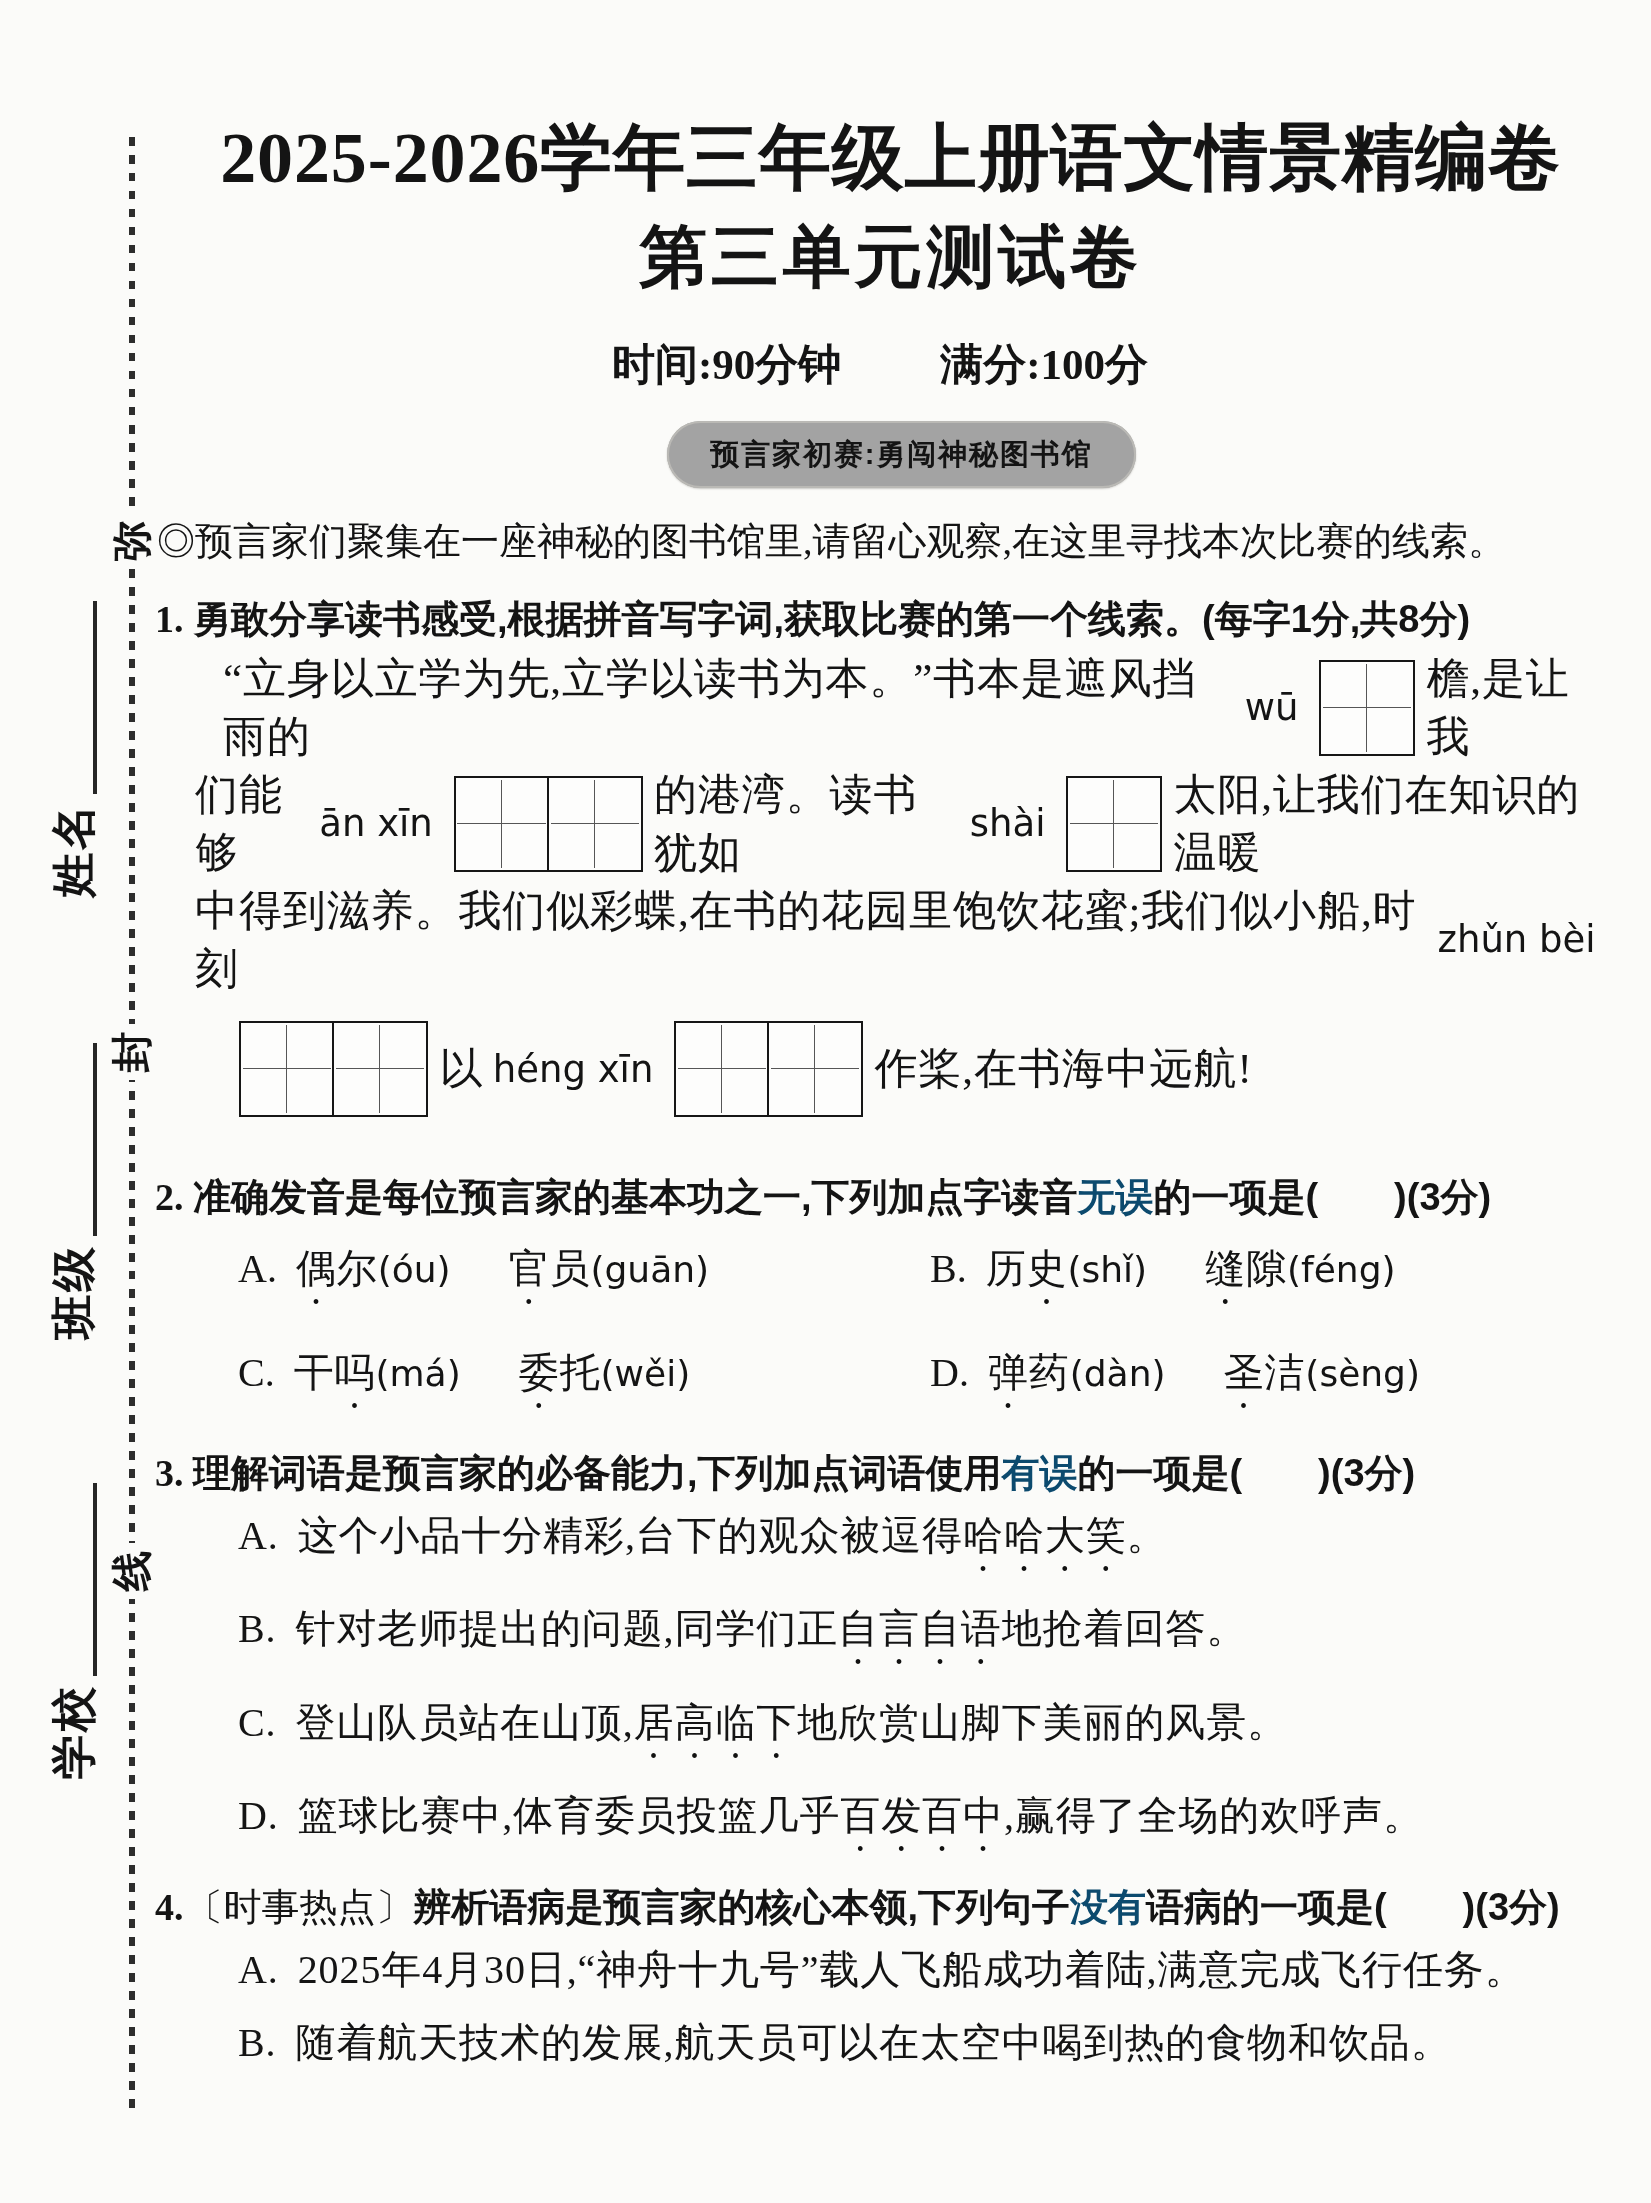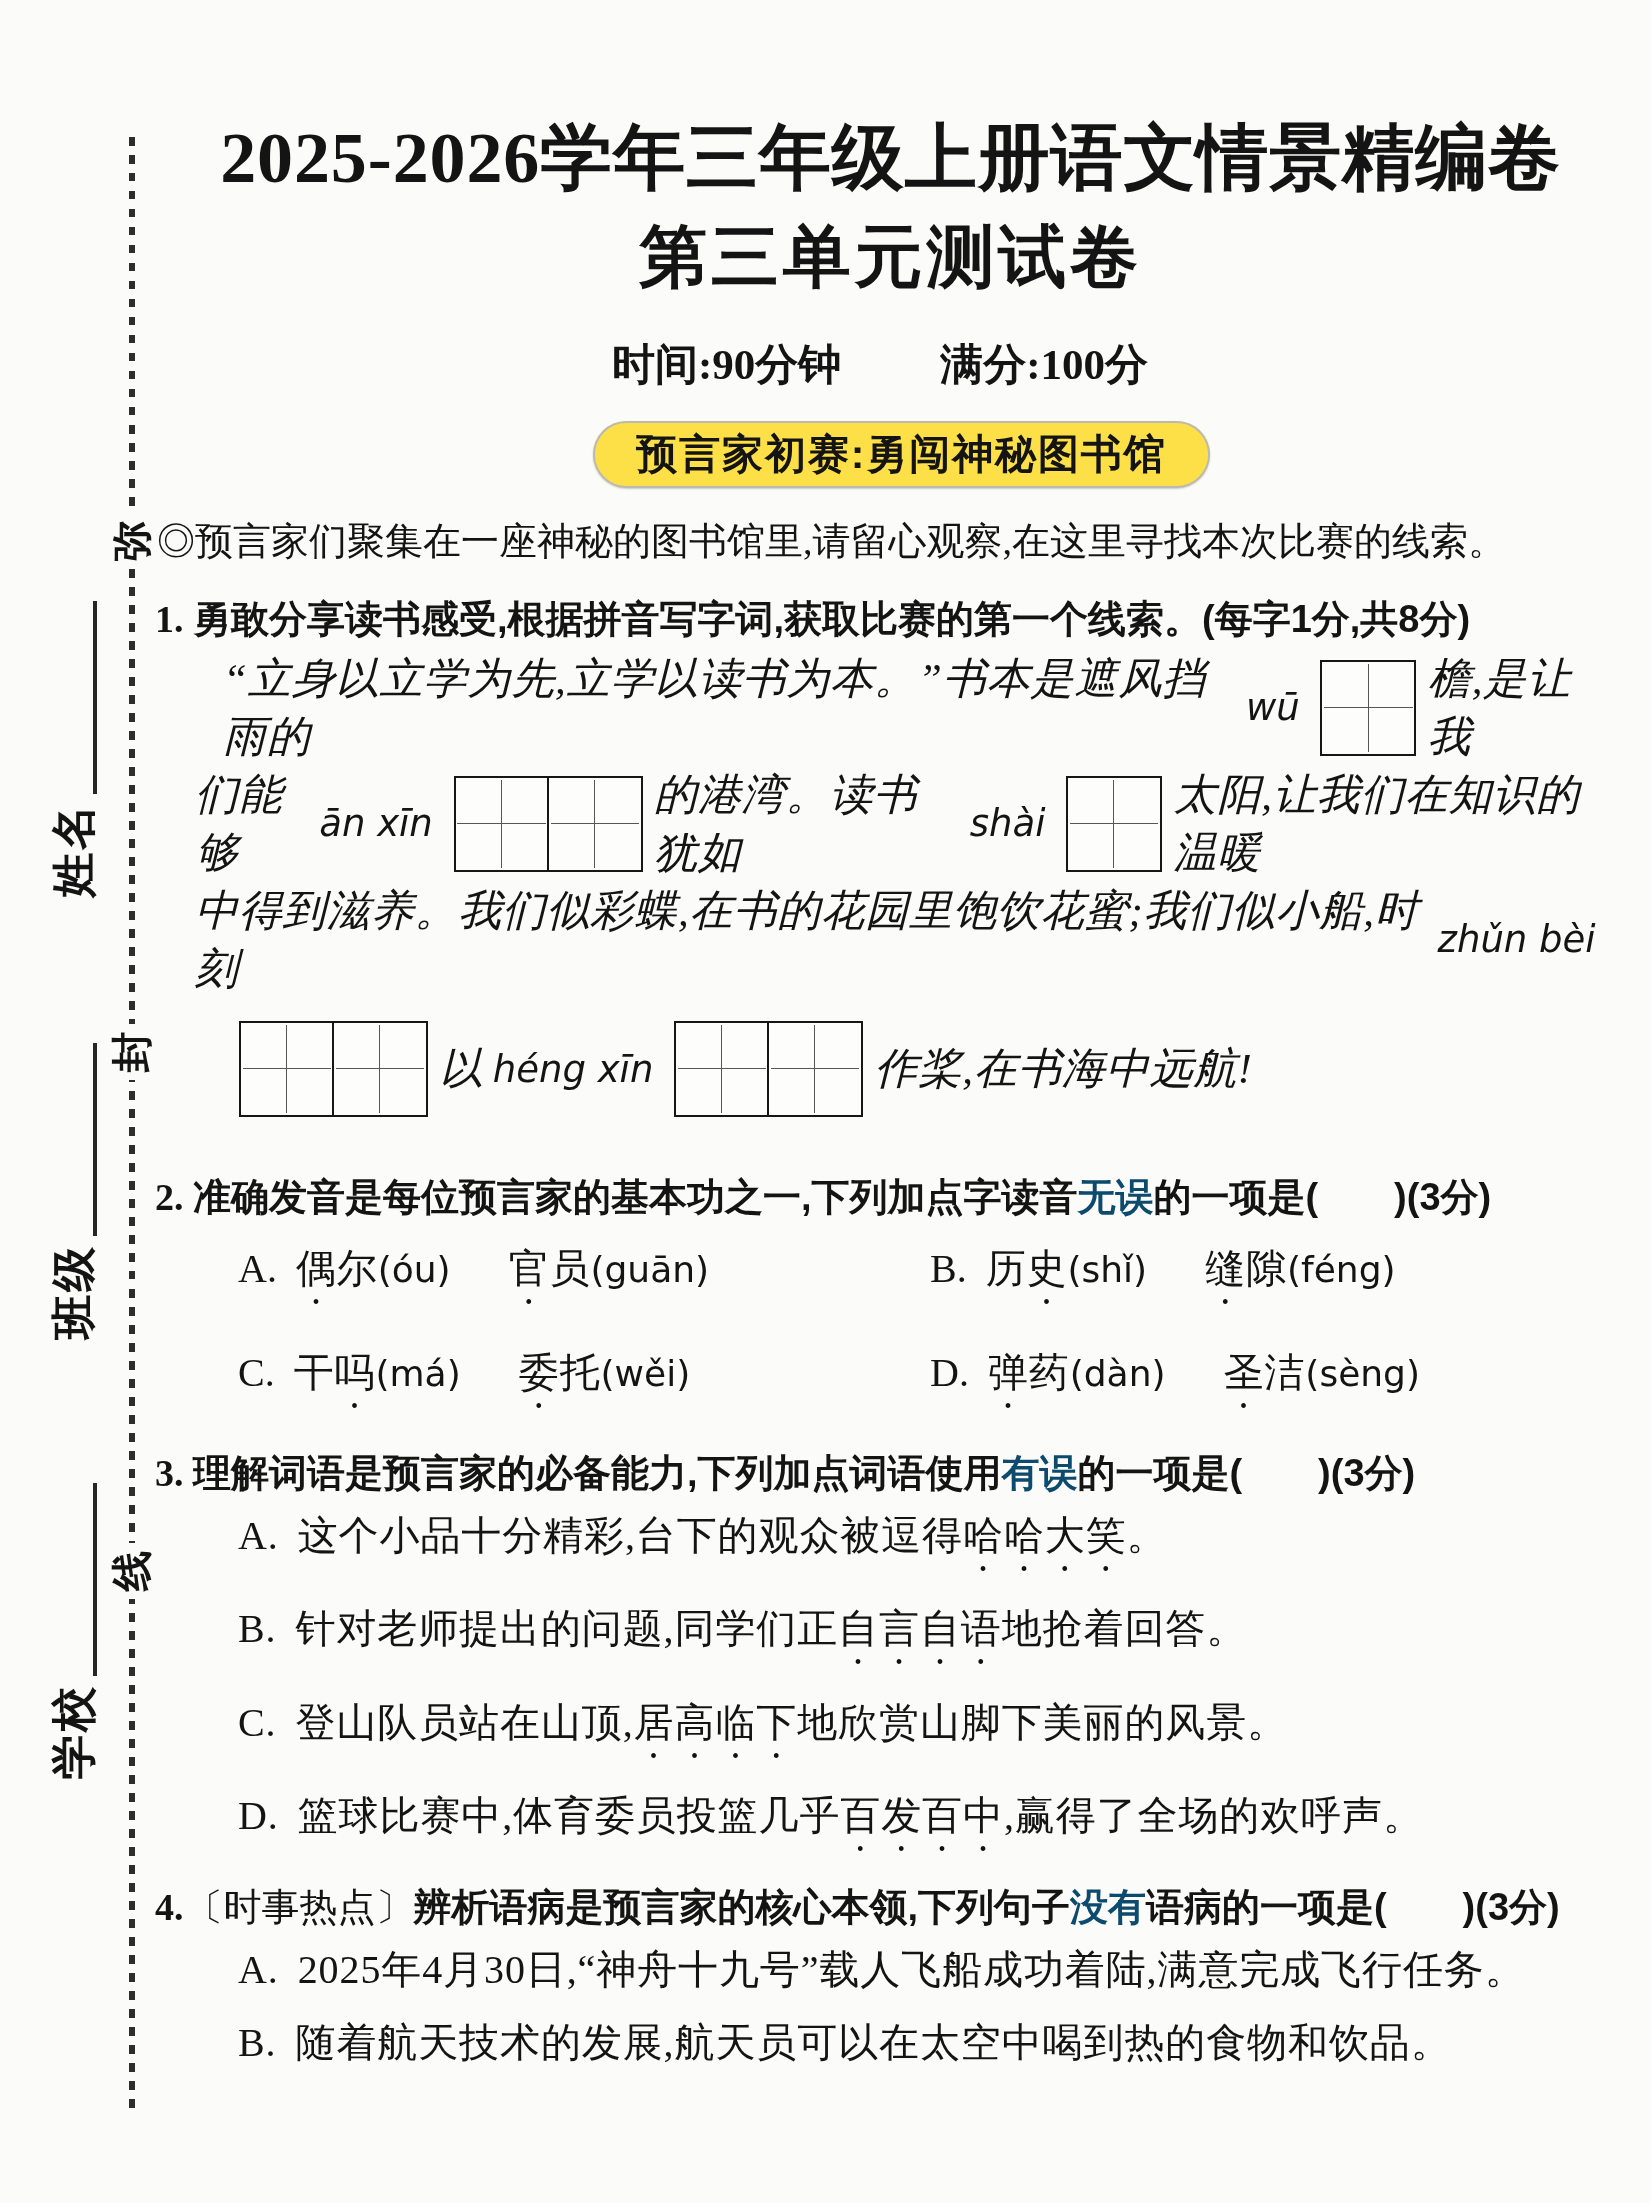--- a/index.html
+++ b/index.html
@@ -48,39 +48,39 @@
   .meta{
     margin-top:49px;display:flex;justify-content:center;gap:99px;
     font-size:43px;font-weight:700;line-height:45px;
   }
   .intro{
     margin:41px 26px 0 1.9px;
     font-size:40px;line-height:60px;text-align:justify;text-indent:81px;
   }
   .banner-row{margin-top:34px;display:flex;justify-content:center;}
   .banner{
-    background:#fde047;
+    background:#a3a3a3;
     border-radius:36px;
     box-shadow:inset 0 0 0 1.9px #bab9b5, 0 0.9px 1.9px #c9c8c4;
     padding:9.4px 43px;margin-left:43px;
     font-family:"Liberation Sans",sans-serif;
-    font-size:41px;font-weight:800;line-height:49px;letter-spacing:1.9px;
+    font-size:29px;font-weight:800;line-height:49px;letter-spacing:1.9px;
   }
   .note{margin:32px 9.4px 0 1.9px;font-size:38px;line-height:43px;}
   .stem{
     margin-top:34px;
     font-family:"Liberation Sans",sans-serif;
     font-size:38px;font-weight:700;line-height:45px;
   }
   .stem .qnum{font-family:"Liberation Serif",serif;font-weight:700;margin-right:9.4px;}
   .stem .tag{font-family:"Liberation Serif",serif;font-weight:400;}
   .gray{color:#0c4a6e;}
   
   .passage{margin:7.5px 0 0 40px;font-size:43px;}
-  .pline{display:flex;align-items:center;min-height:105px;font-style:italic;}
+  .pline{display:flex;align-items:center;min-height:105px;}
   .pline.l3{min-height:68px;}
   .pline.l1 > :first-child{margin-left:28px;}
   .pline.l4{margin-top:19px;}
   .pline.l4 > :first-child{margin-left:44px;}
   .cn{font-family:"Liberation Serif",serif;letter-spacing:0.9px;}
   .py{font-family:"DejaVu Sans",sans-serif;font-size:37px;margin:0 9.4px;white-space:nowrap;}
   .tzg{display:inline-flex;margin:0 11.3px;}
   .tzg .cell{width:92px;height:92px;border:2.8px solid #161616;position:relative;background:#fdfdfc;}
   .tzg .cell + .cell{margin-left:-2.8px;}
   .tzg .cell::before{content:'';position:absolute;left:1.9px;right:1.9px;top:50%;margin-top:-0.9px;border-top:1.9px solid #565656;}

